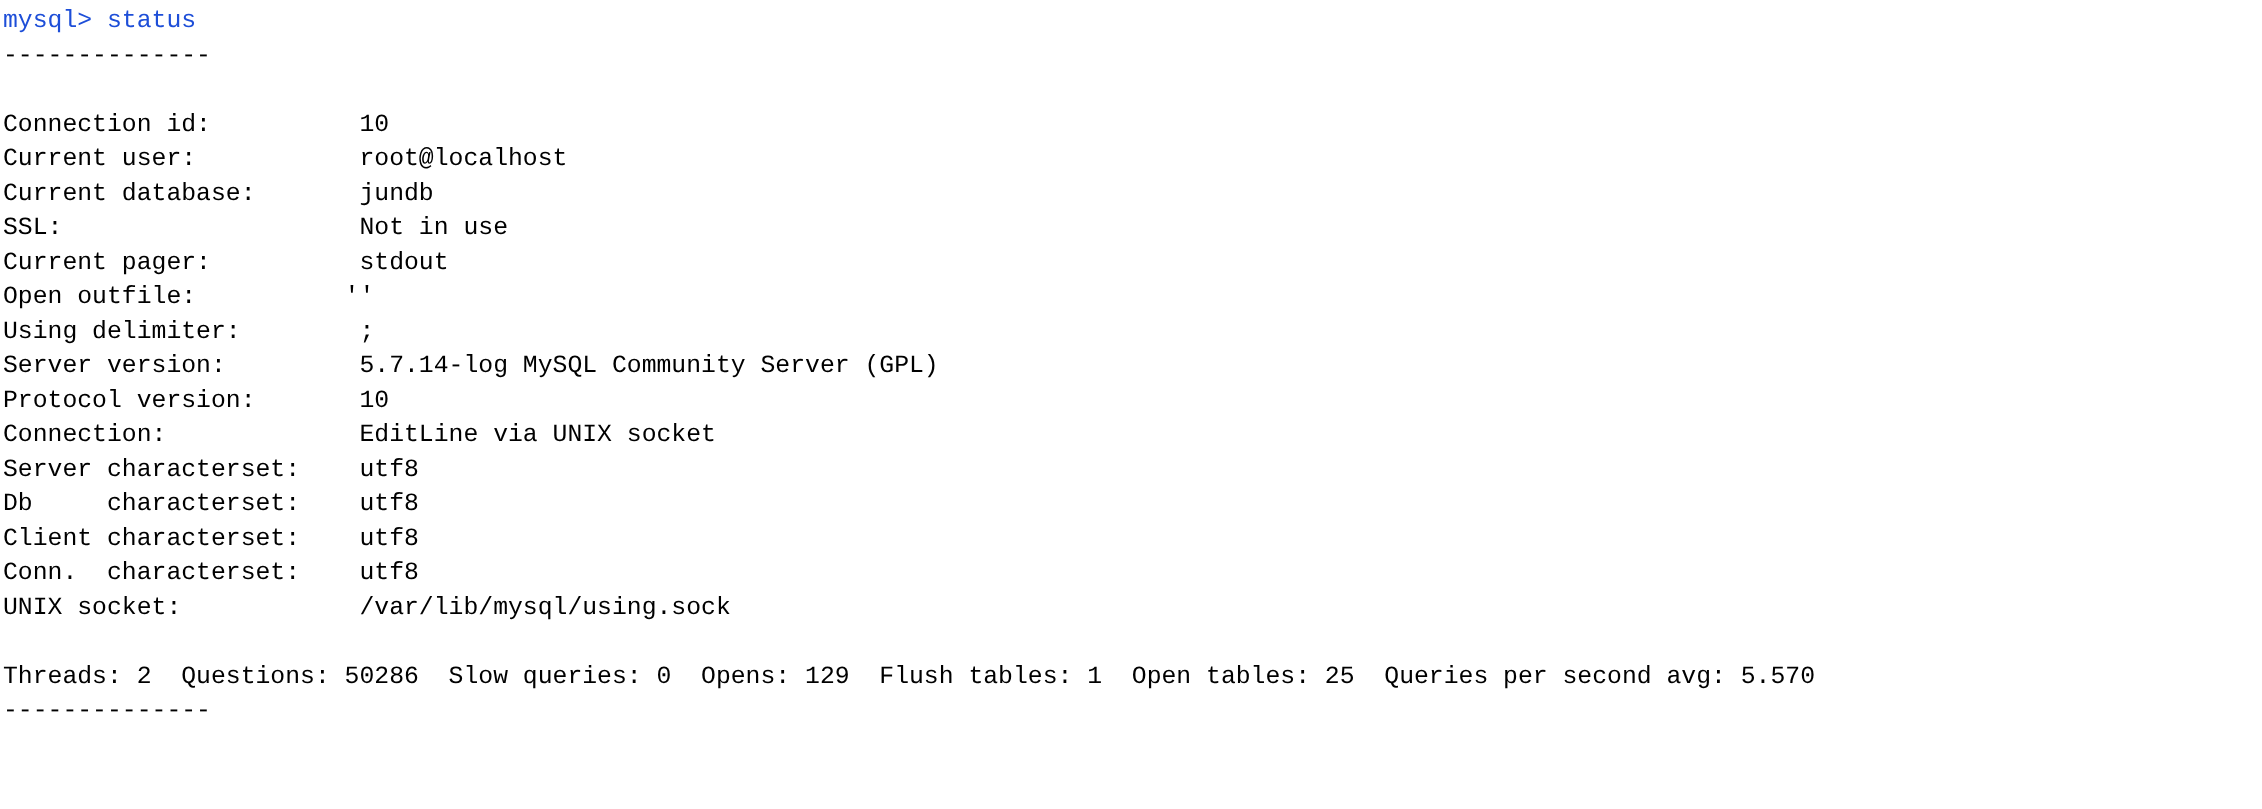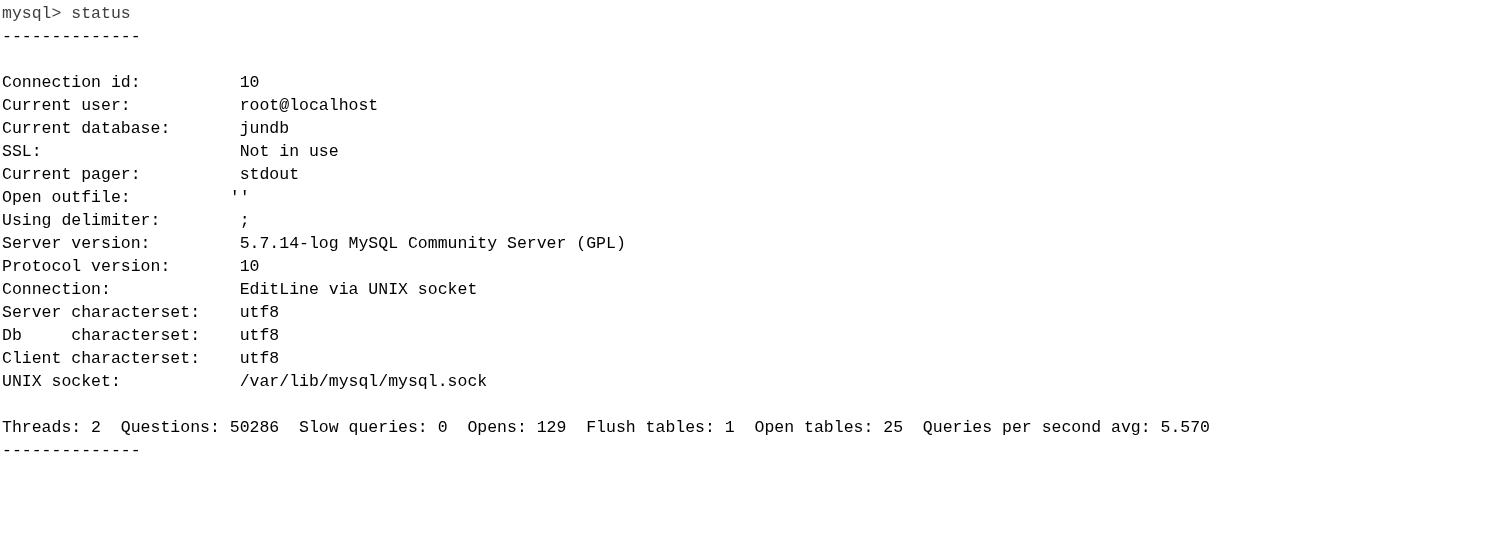--- a/index.html
+++ b/index.html
@@ -27,21 +27,21 @@
     height: 23px;
     color: #000000;
     white-space: pre;
     letter-spacing: 0px;
     font-weight: 400;
   }
   .line.blank {
     height: 23px;
   }
   .prompt-line {
-    color: #404040;
+    color: #1d4ed8;
   }
 </style>
 </head>
 <body>
 
 <div id="terminal">
 
   <div class="line prompt-line">mysql&gt; status</div>
 
   <div class="line">--------------</div>
@@ -55,21 +55,22 @@
   <div class="line">SSL:                    Not in use</div>
   <div class="line">Current pager:          stdout</div>
   <div class="line">Open outfile:          ''</div>
   <div class="line">Using delimiter:        ;</div>
   <div class="line">Server version:         5.7.14-log MySQL Community Server (GPL)</div>
   <div class="line">Protocol version:       10</div>
   <div class="line">Connection:             EditLine via UNIX socket</div>
   <div class="line">Server characterset:    utf8</div>
   <div class="line">Db     characterset:    utf8</div>
   <div class="line">Client characterset:    utf8</div>
-  <div class="line">UNIX socket:            /var/lib/mysql/mysql.sock</div>
+  <div class="line">Conn.  characterset:    utf8</div>
+  <div class="line">UNIX socket:            /var/lib/mysql/using.sock</div>
 
   <div class="line blank"></div>
 
   <div class="line">Threads: 2  Questions: 50286  Slow queries: 0  Opens: 129  Flush tables: 1  Open tables: 25  Queries per second avg: 5.570</div>
 
   <div class="line">--------------</div>
 
 </div>
 
 </body></html>

